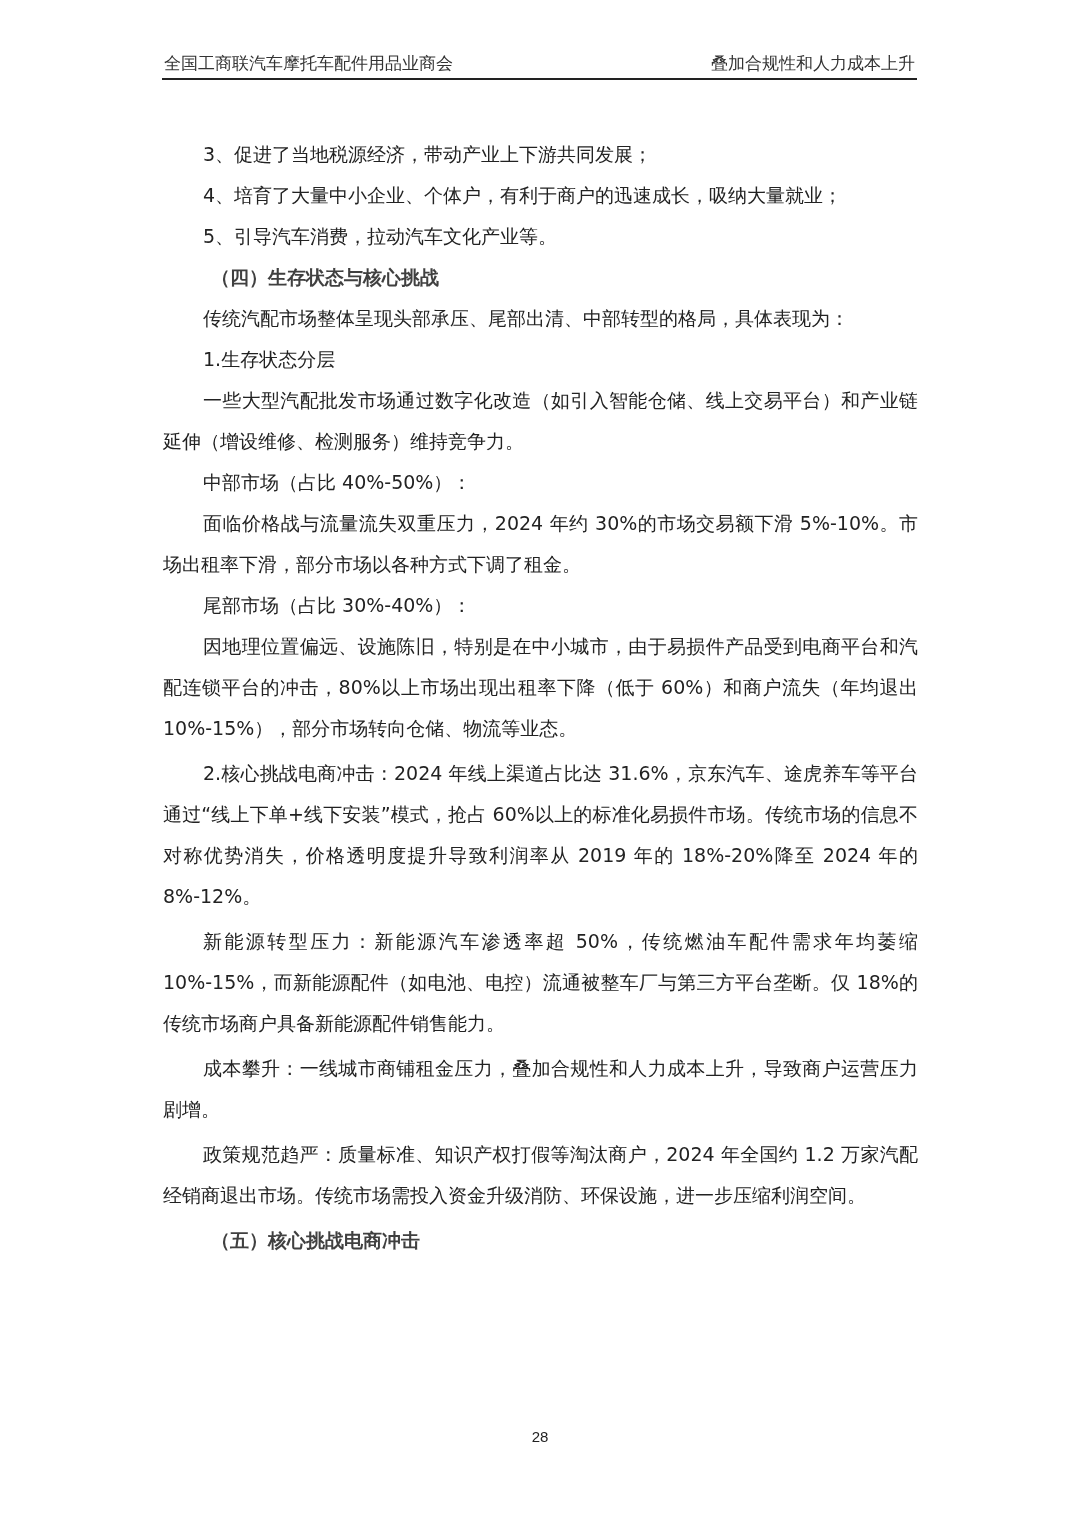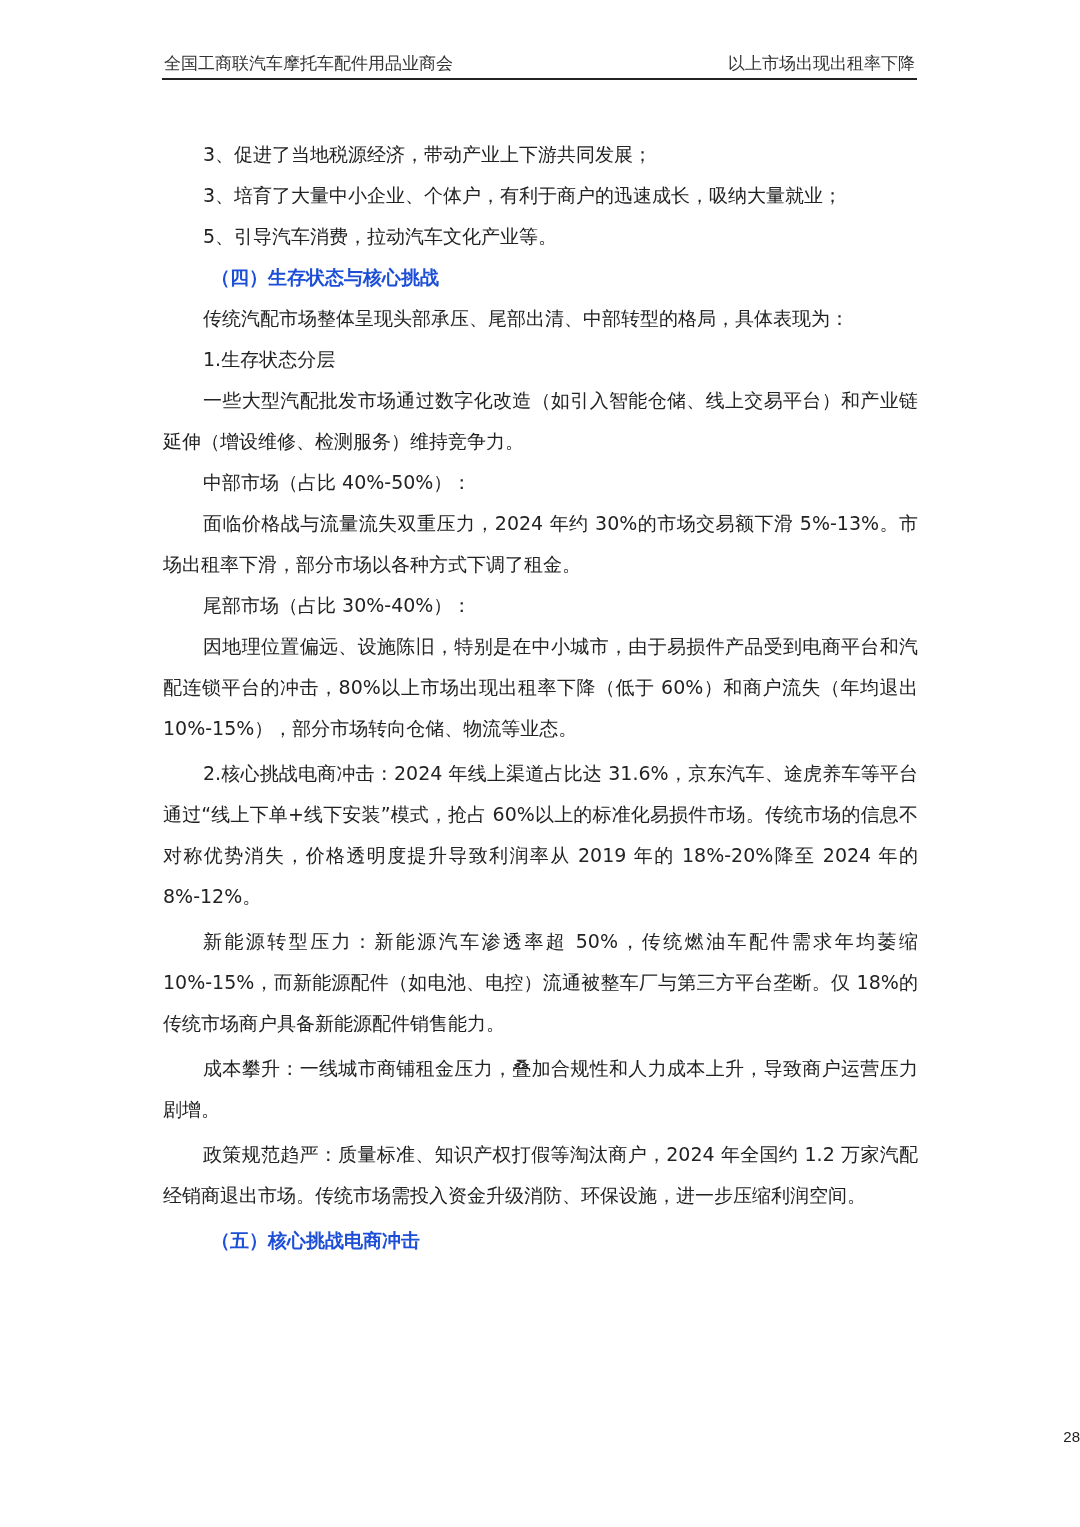--- a/index.html
+++ b/index.html
@@ -17,46 +17,46 @@
     .header .left { position: absolute; left: 2px; top: 2px; }
     .header .right { position: absolute; right: 2px; top: 2px; }
     .content {
       position: absolute; left: 163px; top: 134px; width: 755px;
       font-size: 19px; line-height: 41px;
       font-family: "DejaVu Sans", "Liberation Sans", sans-serif;
       color: #222;
     }
     .p { margin: 0; text-align: justify; text-justify: inter-character; }
     .indent { text-indent: 40px; }
-    .heading { font-weight: bold; text-indent: 48px; color: #1d4ed8; }
+    .heading { font-weight: bold; text-indent: 48px; color: #404040; }
     .gap { height: 4px; }
     .page-number {
       position: absolute; left: 0; width: 1080px; top: 1428px;
-      text-align: right; font-size: 15px; color: #222;
+      text-align: center; font-size: 15px; color: #222;
       font-family: "Liberation Sans", sans-serif;
     }
   </style>
 </head>
 <body>
 
 <div class="header">
   <span class="left">全国工商联汽车摩托车配件用品业商会</span>
-  <span class="right">以上市场出现出租率下降</span>
+  <span class="right">叠加合规性和人力成本上升</span>
 </div>
 
 <div class="content">
   <p class="p indent">3、促进了当地税源经济，带动产业上下游共同发展；</p>
-  <p class="p indent">3、培育了大量中小企业、个体户，有利于商户的迅速成长，吸纳大量就业；</p>
+  <p class="p indent">4、培育了大量中小企业、个体户，有利于商户的迅速成长，吸纳大量就业；</p>
   <p class="p indent">5、引导汽车消费，拉动汽车文化产业等。</p>
   <p class="p heading">（四）生存状态与核心挑战</p>
   <p class="p indent">传统汽配市场整体呈现头部承压、尾部出清、中部转型的格局，具体表现为：</p>
   <p class="p indent">1.生存状态分层</p>
   <p class="p indent">一些大型汽配批发市场通过数字化改造（如引入智能仓储、线上交易平台）和产业链延伸（增设维修、检测服务）维持竞争力。</p>
   <p class="p indent">中部市场（占比 40%-50%）：</p>
-  <p class="p indent">面临价格战与流量流失双重压力，2024 年约 30%的市场交易额下滑 5%-13%。市场出租率下滑，部分市场以各种方式下调了租金。</p>
+  <p class="p indent">面临价格战与流量流失双重压力，2024 年约 30%的市场交易额下滑 5%-10%。市场出租率下滑，部分市场以各种方式下调了租金。</p>
   <p class="p indent">尾部市场（占比 30%-40%）：</p>
   <p class="p indent">因地理位置偏远、设施陈旧，特别是在中小城市，由于易损件产品受到电商平台和汽配连锁平台的冲击，80%以上市场出现出租率下降（低于 60%）和商户流失（年均退出 10%-15%），部分市场转向仓储、物流等业态。</p>
   <div class="gap"></div>
   <p class="p indent">2.核心挑战电商冲击：2024 年线上渠道占比达 31.6%，京东汽车、途虎养车等平台通过“线上下单+线下安装”模式，抢占 60%以上的标准化易损件市场。传统市场的信息不对称优势消失，价格透明度提升导致利润率从 2019 年的 18%-20%降至 2024 年的 8%-12%。</p>
   <div class="gap"></div>
   <p class="p indent">新能源转型压力：新能源汽车渗透率超 50%，传统燃油车配件需求年均萎缩 10%-15%，而新能源配件（如电池、电控）流通被整车厂与第三方平台垄断。仅 18%的传统市场商户具备新能源配件销售能力。</p>
   <div class="gap"></div>
   <p class="p indent">成本攀升：一线城市商铺租金压力，叠加合规性和人力成本上升，导致商户运营压力剧增。</p>
   <div class="gap"></div>
   <p class="p indent">政策规范趋严：质量标准、知识产权打假等淘汰商户，2024 年全国约 1.2 万家汽配经销商退出市场。传统市场需投入资金升级消防、环保设施，进一步压缩利润空间。</p>

